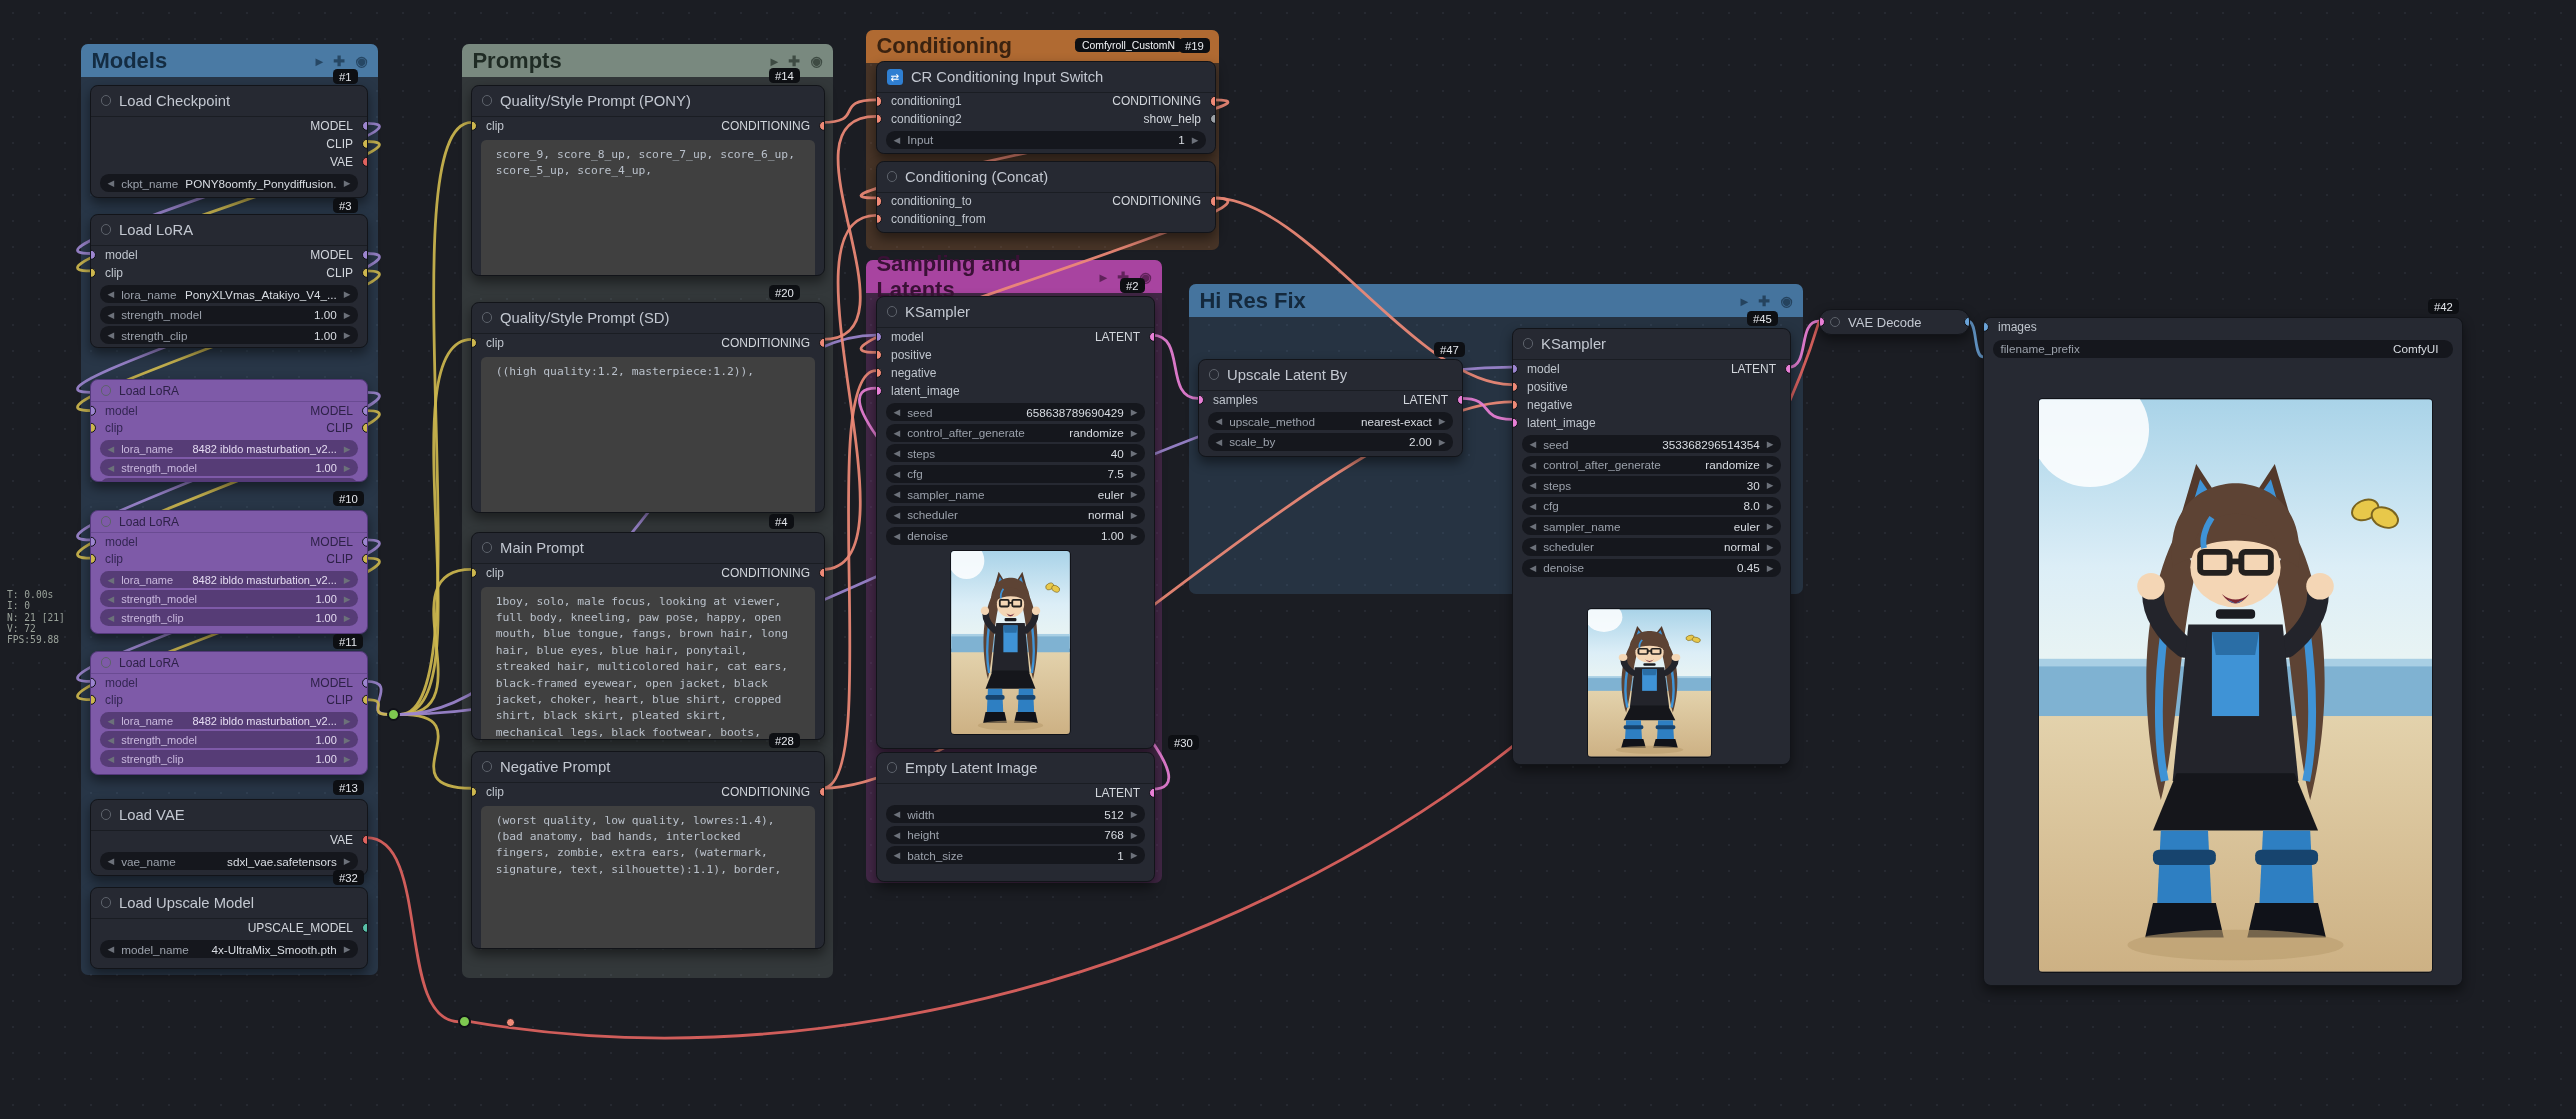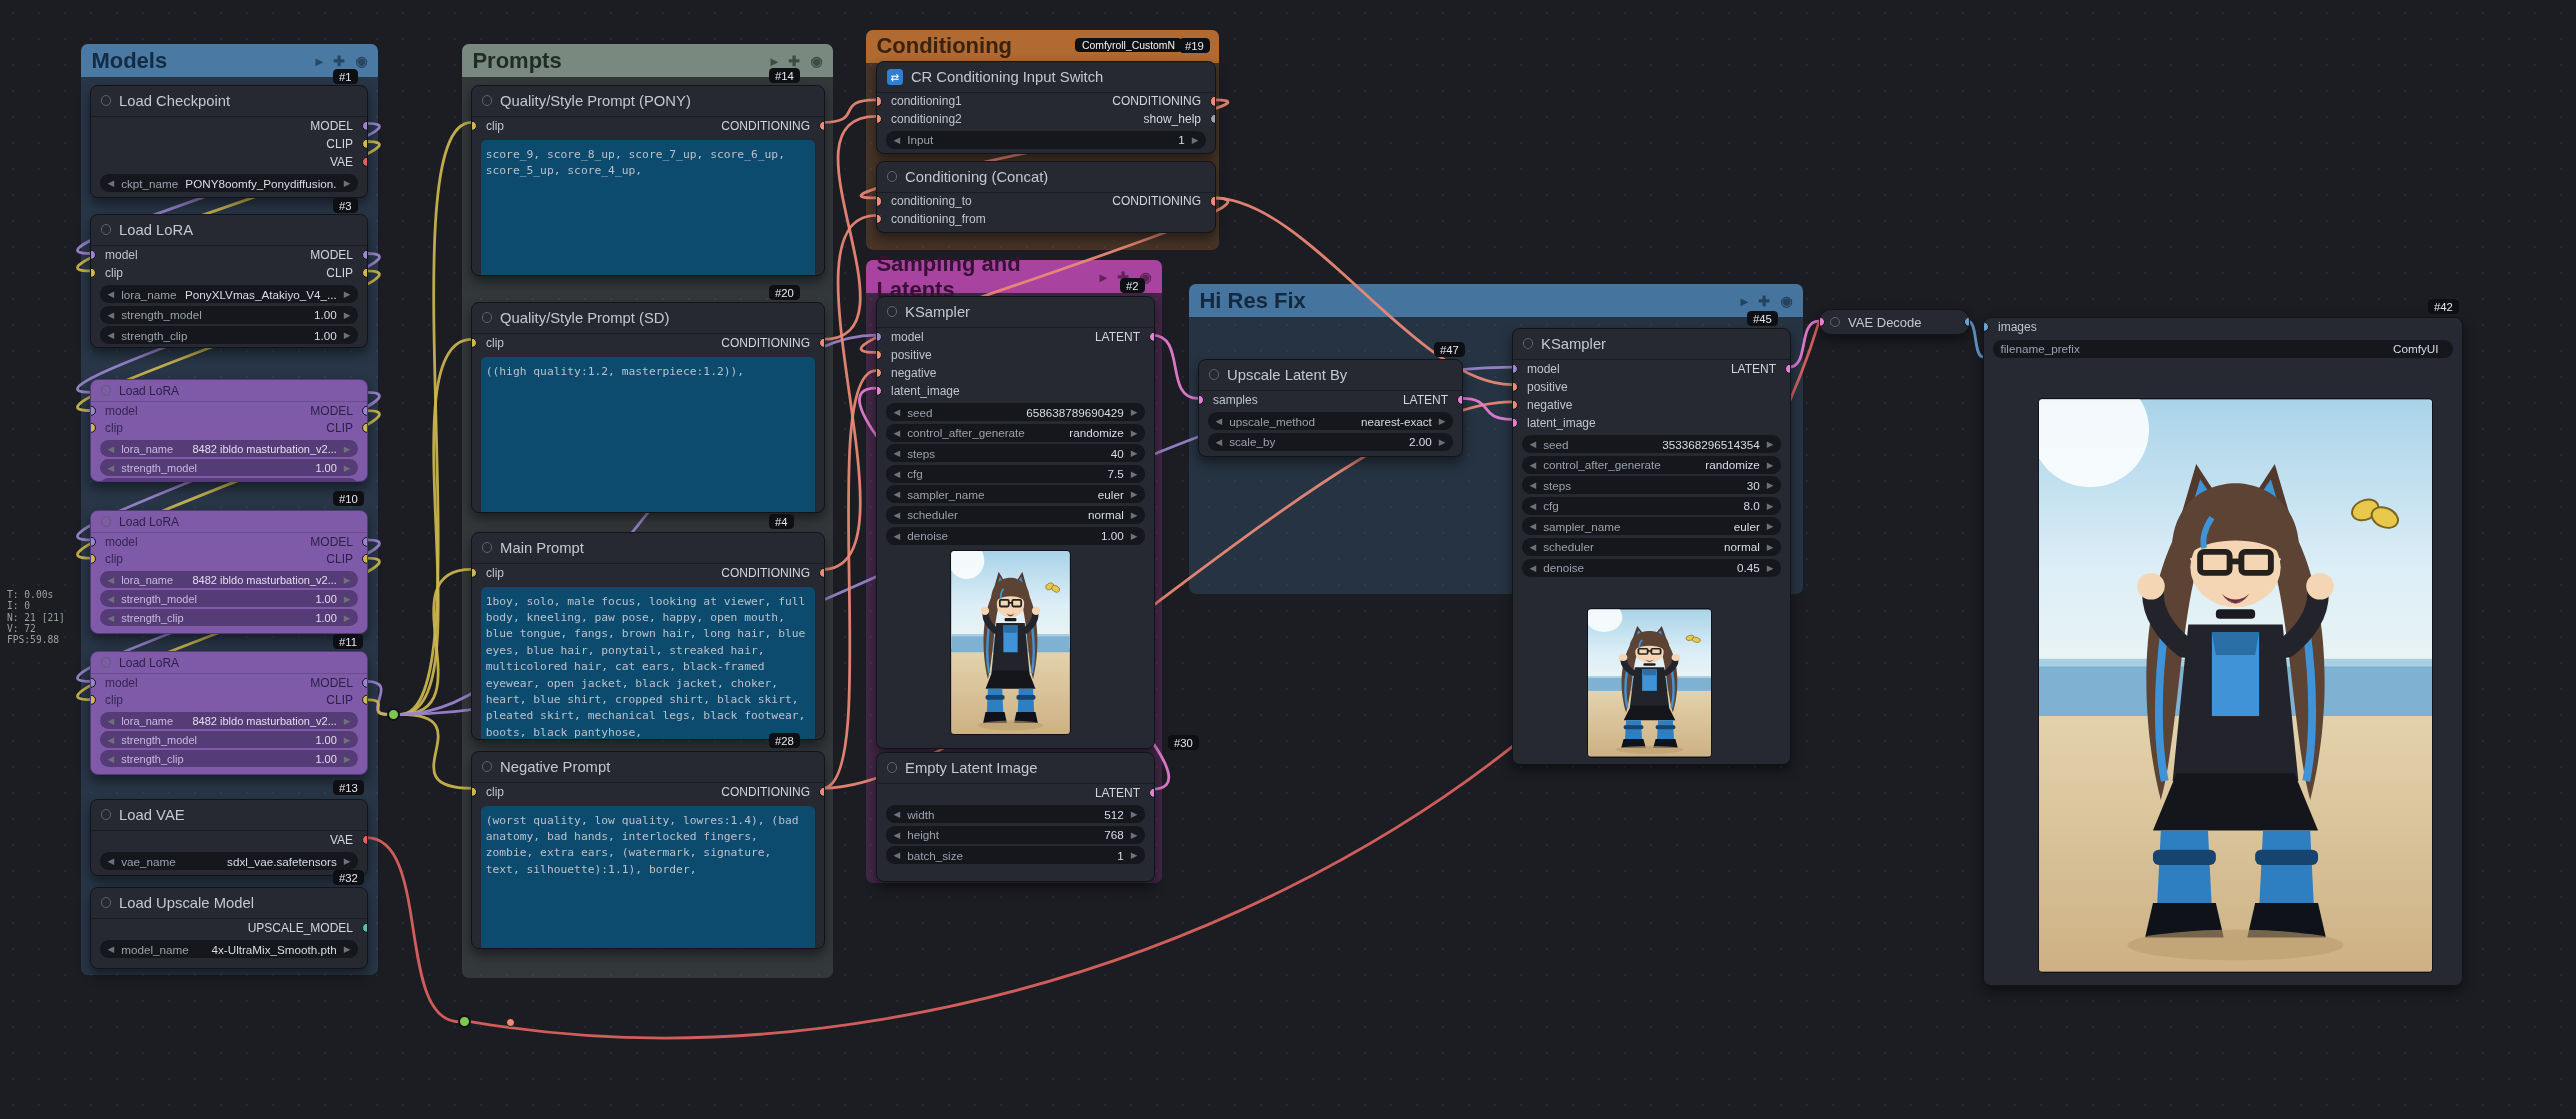--- a/index.html
+++ b/index.html
@@ -46,21 +46,21 @@
   .c-model{background:#9c85cf}.c-clip{background:#cdb74e}.c-vae{background:#e0635f}
   .c-cond{background:#ef8a77}.c-latent{background:#e87fd6}.c-image{background:#6aa3d8}
   .c-upscale{background:#58c0a8}.c-string{background:#9aa0a6}
   .widgets{display:flex;flex-direction:column;gap:2.6px;padding:3.5px 8.7px;}
   .widget{height:18px;background:#15171d;border-radius:8.7px;display:flex;align-items:center;padding:0 7.8px;font-size:11.7px;color:#9ba1ab;}
   .widget .wname{margin:0 7px;white-space:nowrap;text-align:center;}
   .widget .wval{margin-left:auto;margin-right:7px;color:#d9dde3;white-space:nowrap;overflow:hidden;}
   .arr{font-size:8.7px;color:#6c717a;flex:0 0 auto;}
   .arr.l::before{content:"\25C0";}
   .arr.r::before{content:"\25B6";}
-  .textbox{margin:5.2px 8.7px;background:#0c4a6e;border-radius:5.2px;padding:7px 5px;font-size:11.3px;line-height:1.45;color:#b9c0ca;font-family:"DejaVu Sans Mono",monospace;white-space:pre-wrap;overflow:hidden;}
+  .textbox{margin:5.2px 8.7px;background:#404040;border-radius:5.2px;padding:7px 15px;font-size:11.3px;line-height:1.45;color:#b9c0ca;font-family:"DejaVu Sans Mono",monospace;white-space:pre-wrap;overflow:hidden;}
 
   
   .bypassed{background:#7e5aa8;border-color:#53397a;}
   .bypassed .node-header{color:#2e2148;border-color:#6a4b92;height:21px;font-size:12px;}
   .bypassed .srow{color:#342653;height:17.4px;}
   .bypassed .out-label{color:#2e2148;}
   .bypassed .widget{background:rgba(30,18,50,.42);color:#c9b9de;height:16.5px;font-size:11px;}
   .bypassed .widget .wval{color:#e4dbf1;}
 
   

